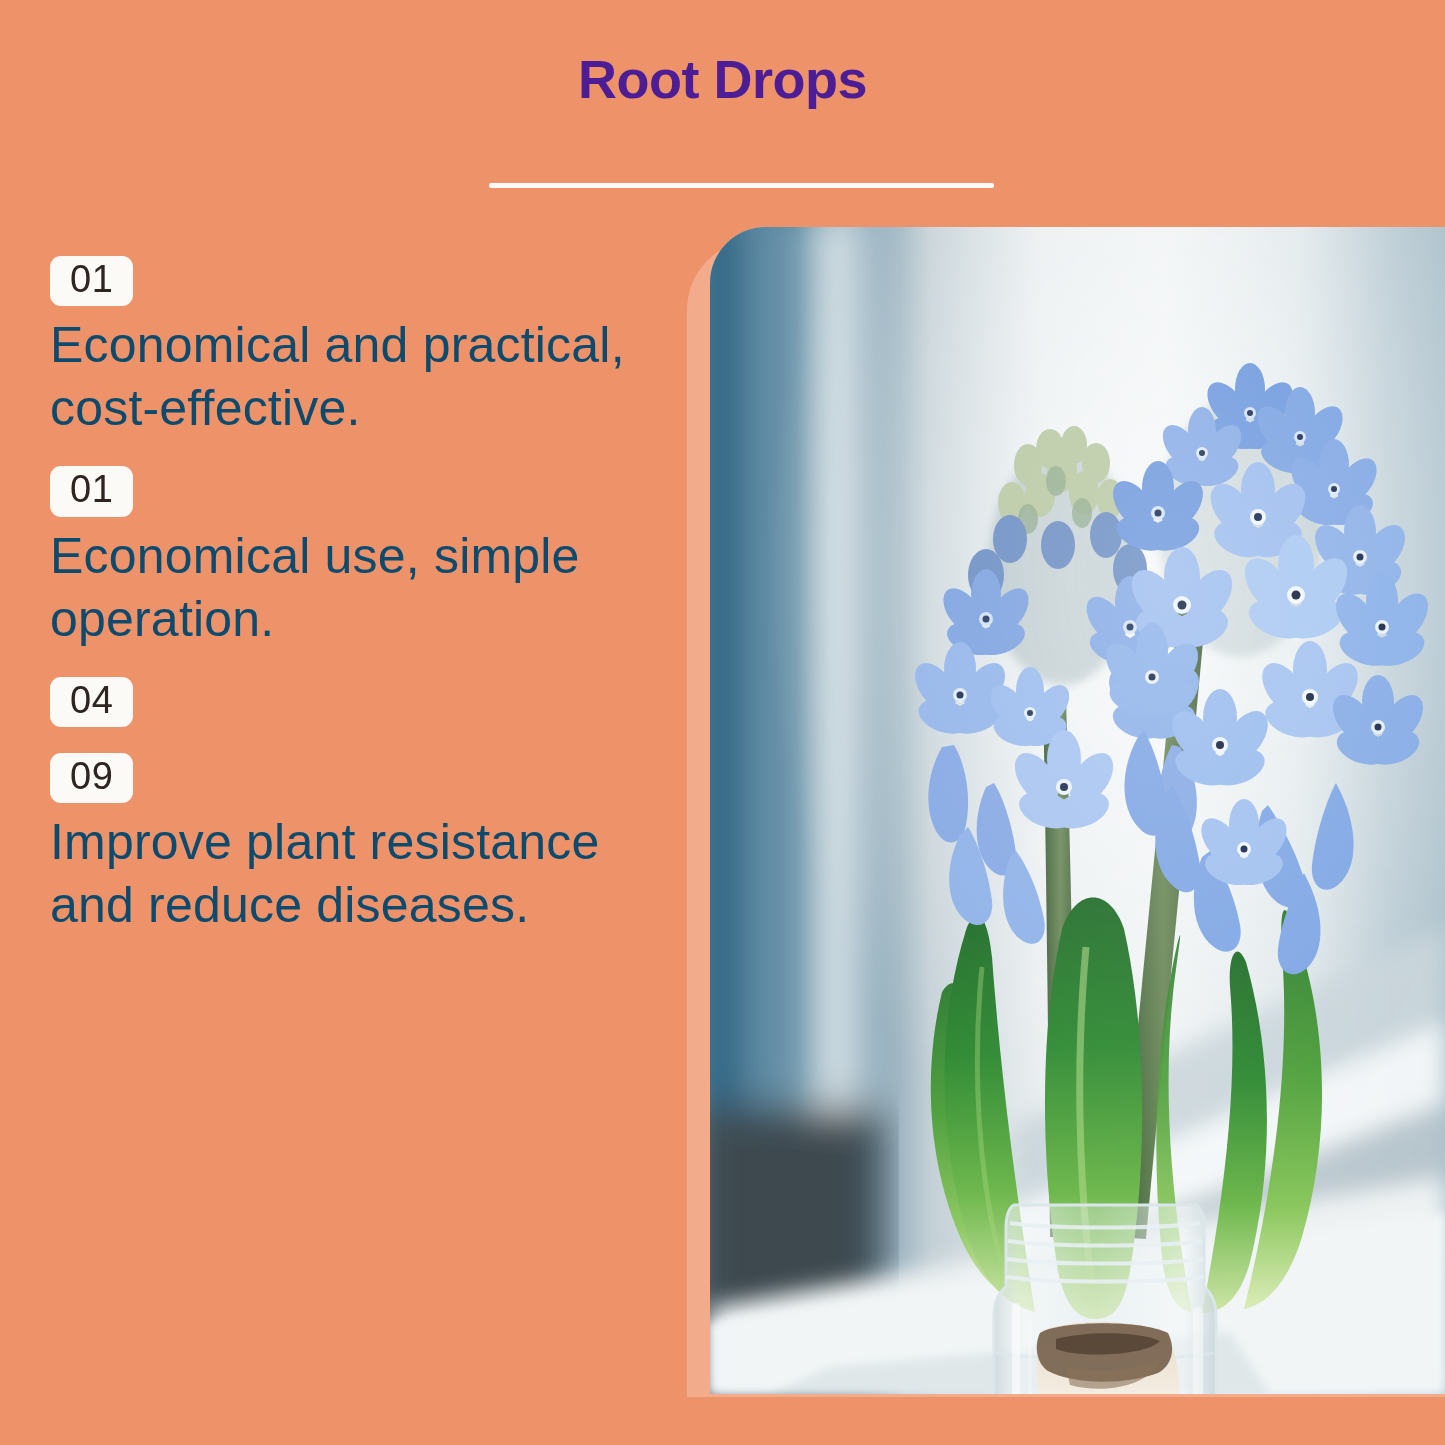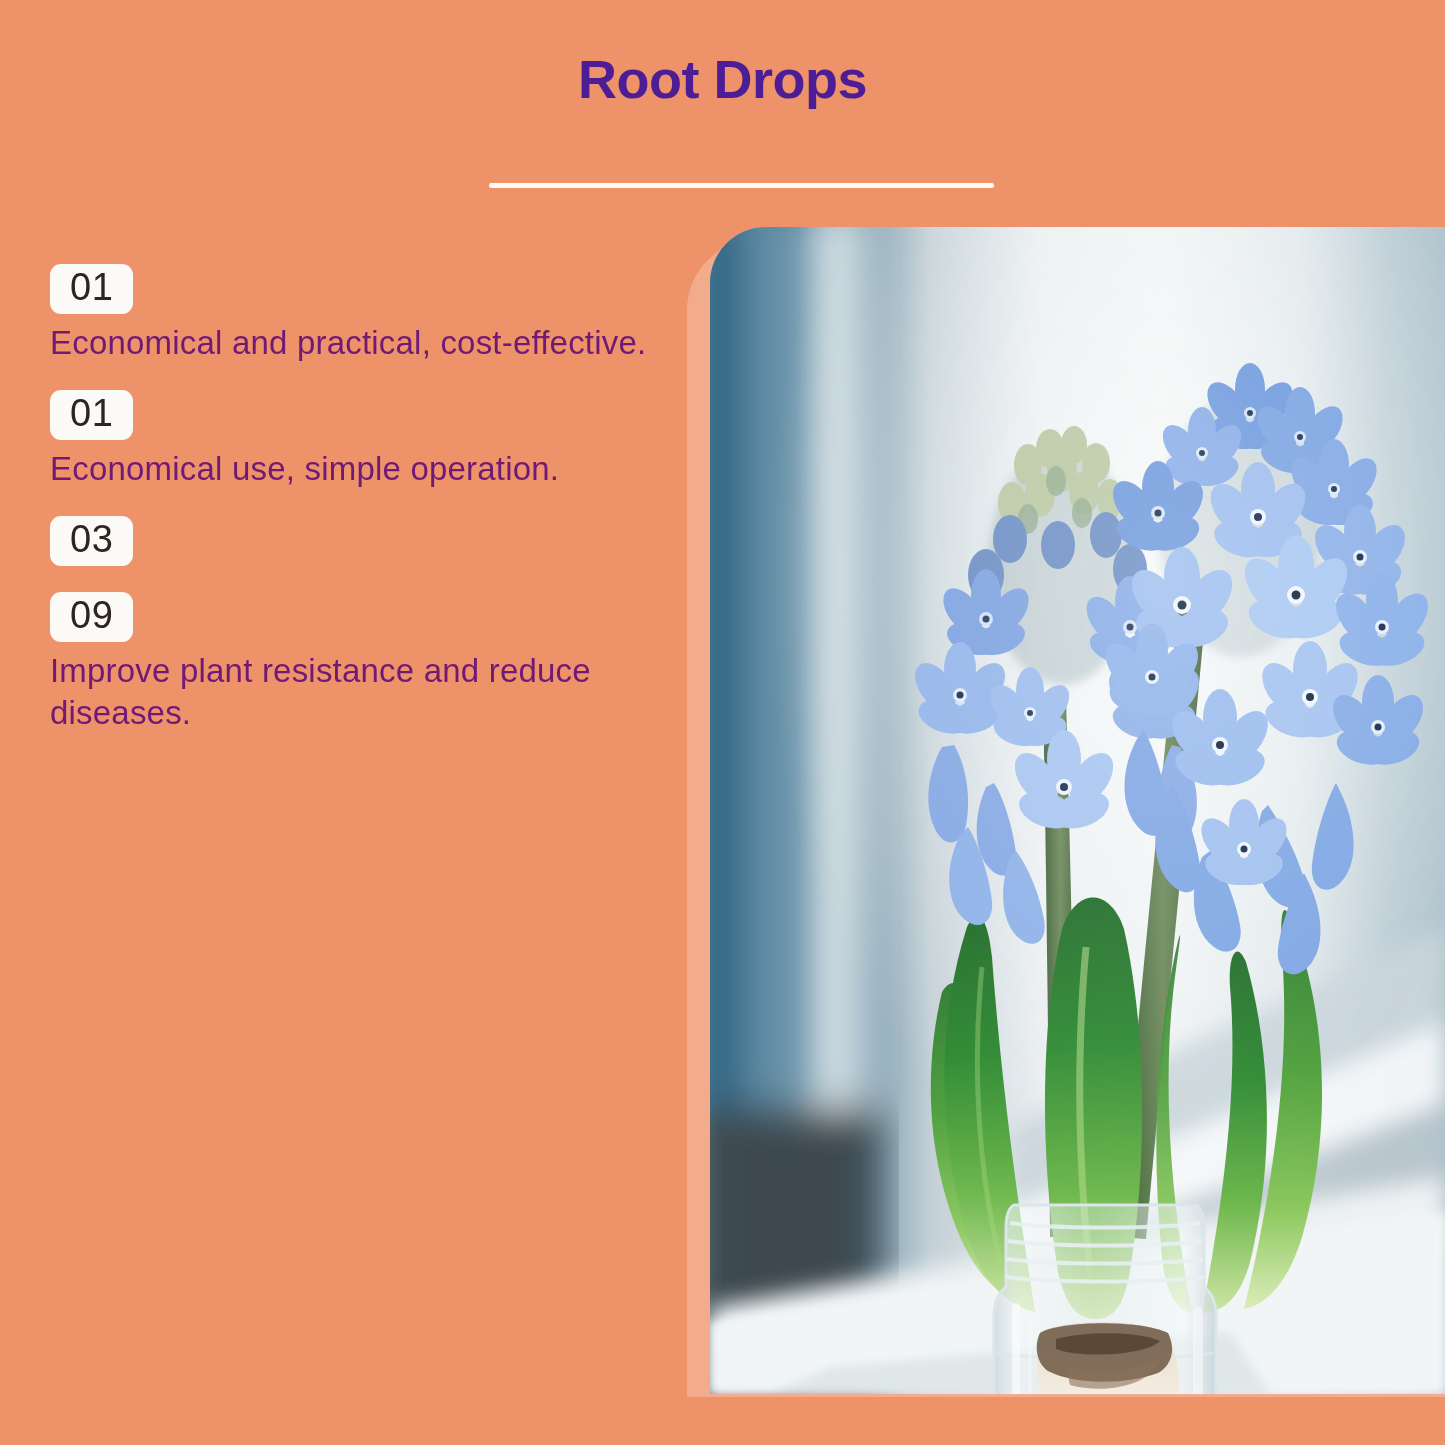--- a/index.html
+++ b/index.html
@@ -18,36 +18,36 @@
     color:#4c1d95;
     font-size:54px;font-weight:700;letter-spacing:-0.5px;
     line-height:1.0;
   }
   .rule{
     position:absolute;left:489px;top:183px;width:505px;height:5px;
     background:#fdfaf7;border-radius:2px;
   }
 
   
-  .features{position:absolute;left:50px;top:264px;width:620px;}
+  .features{position:absolute;left:50px;top:256px;width:620px;}
   .feature{margin-bottom:26px;}
   .badge{
     display:inline-block;
     background:#fcfaf7;
     color:#2e2420;
     font-size:38px;font-weight:400;
     padding:3px 20px 7px 20px;
     border-radius:11px;
     line-height:1.06;
     letter-spacing:0.5px;
   }
   .ftext{
     margin-top:8px;
-    color:#701a75;
-    font-size:33px;
+    color:#0c4a6e;
+    font-size:50px;
     line-height:1.26;
     font-weight:300;
     letter-spacing:0.2px;
     max-width:600px;
   }
 
   
   .photo-frame{
     position:absolute;left:687px;top:240px;
     width:760px;height:1157px;
@@ -78,21 +78,21 @@
       <span class="badge">01</span>
       <div class="ftext">Economical and practical, cost-effective.</div>
     </div>
 
     <div class="feature">
       <span class="badge">01</span>
       <div class="ftext">Economical use, simple operation.</div>
     </div>
 
     <div class="feature">
-      <span class="badge">03</span>
+      <span class="badge">04</span>
     </div>
 
     <div class="feature">
       <span class="badge">09</span>
       <div class="ftext">Improve plant resistance and reduce diseases.</div>
     </div>
 
   </div>
 
   <div class="photo-frame"></div>

